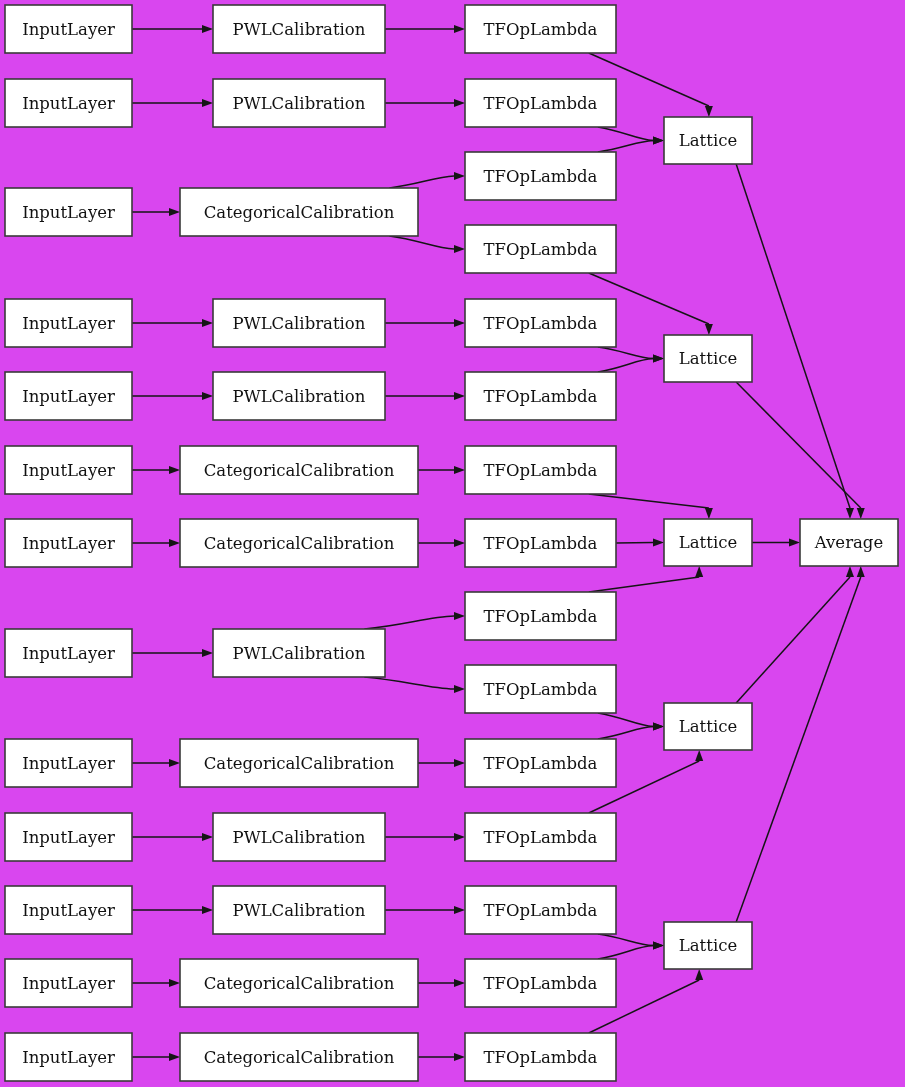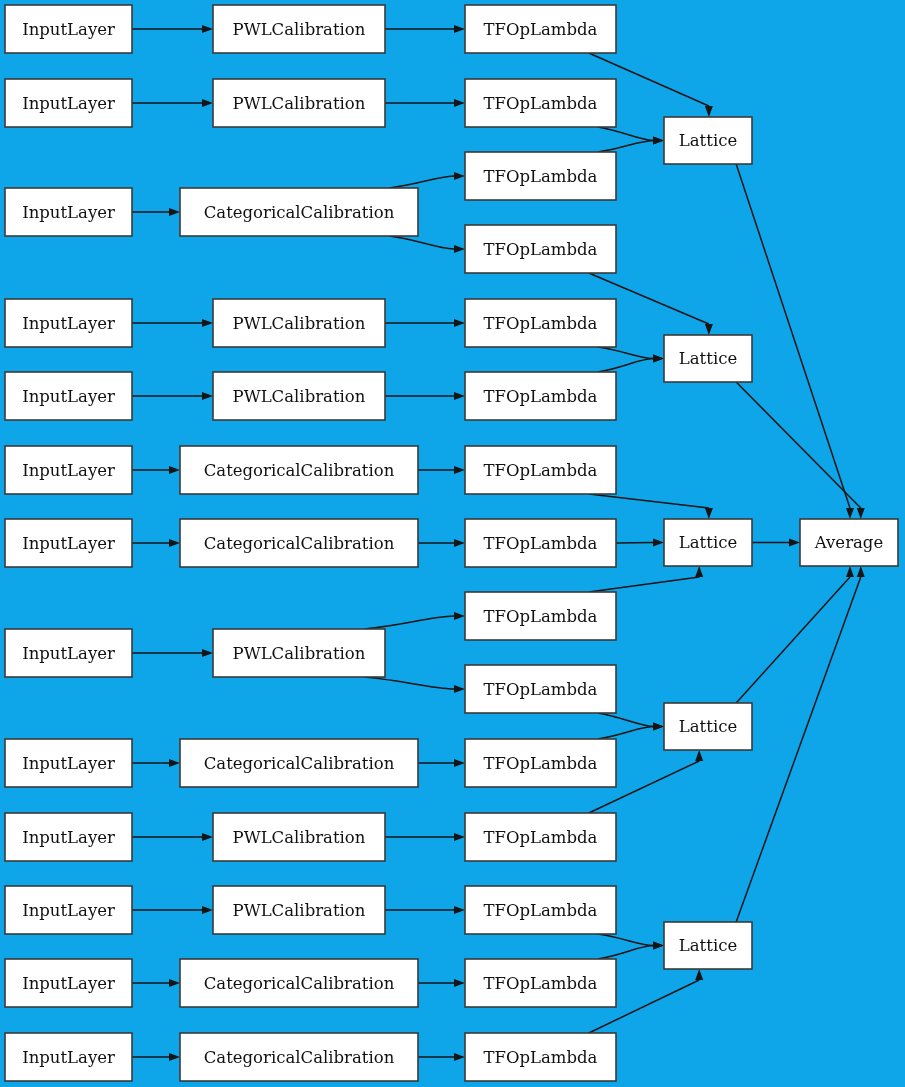--- a/index.html
+++ b/index.html
@@ -7,21 +7,21 @@
     padding: 0;
     background: #ffffff;
   }
   body {
     font-family: "DejaVu Serif", "Liberation Serif", serif;
   }
   #graph-root {
     position: relative;
     width: 905px;
     height: 1087px;
-    background: #0ea5e9;
+    background: #d946ef;
     overflow: hidden;
   }
   #graph-svg {
     position: absolute;
     top: 0;
     left: 0;
     width: 905px;
     height: 1087px;
     display: block;
   }

